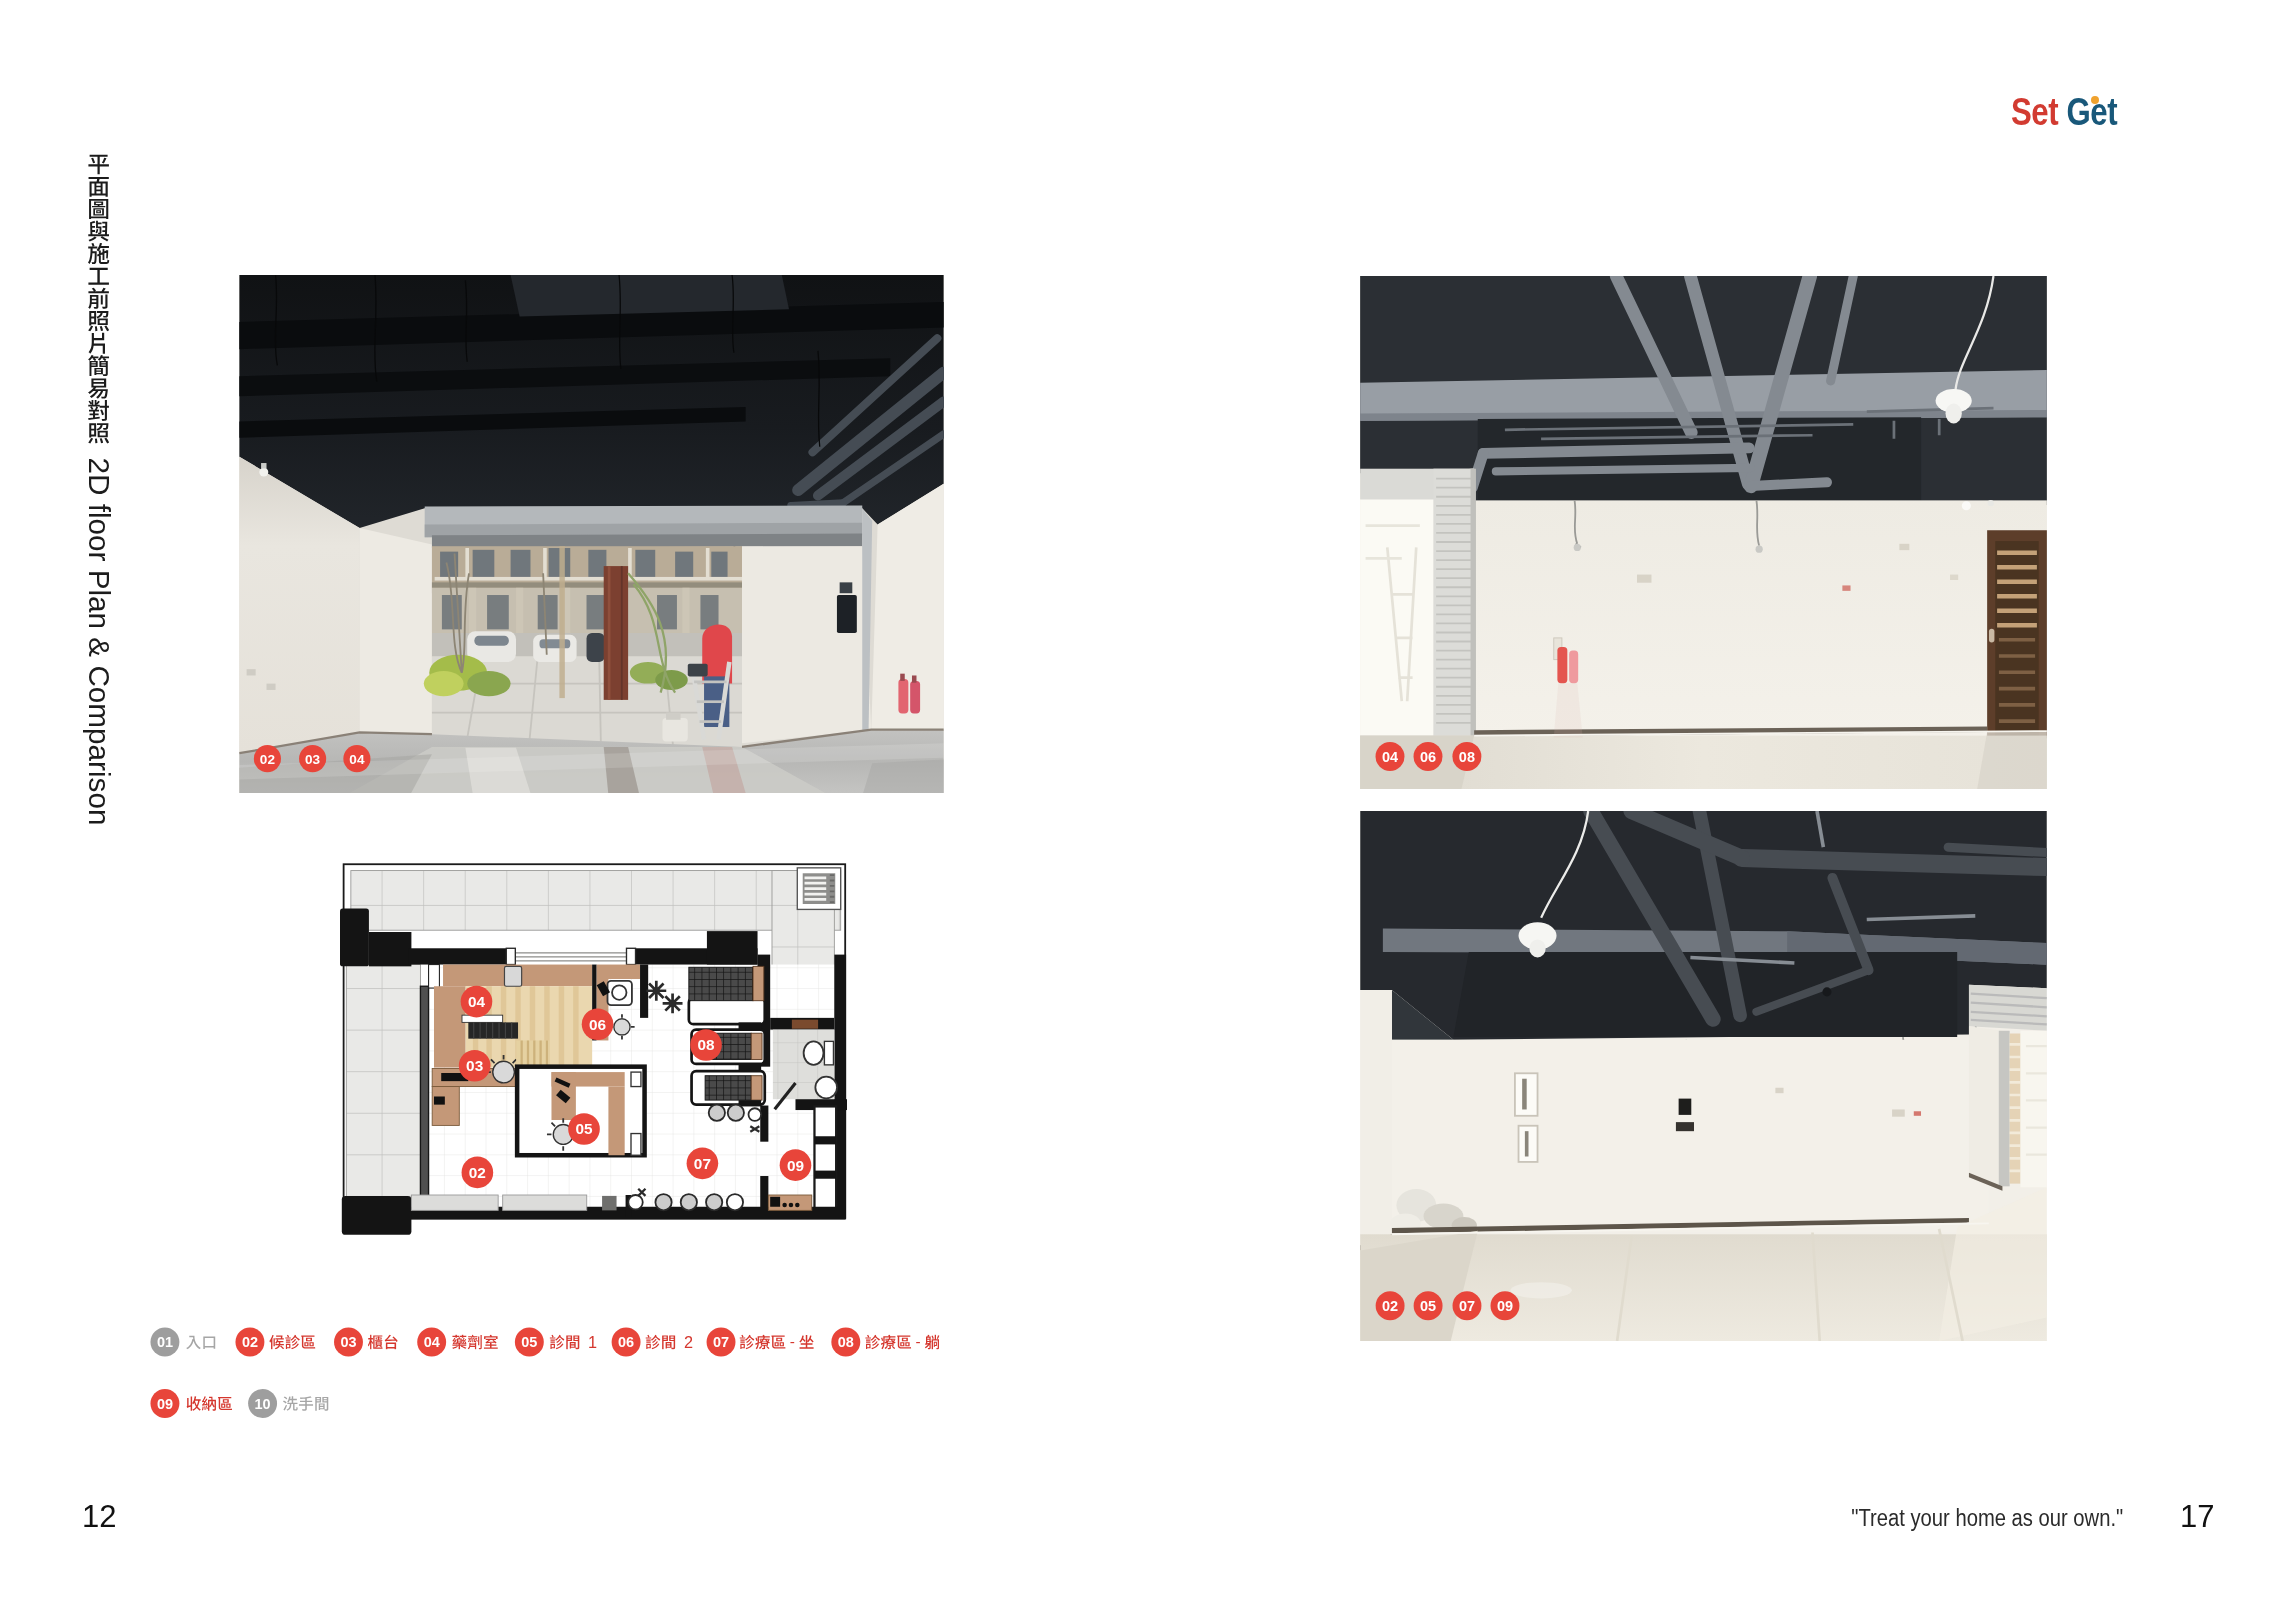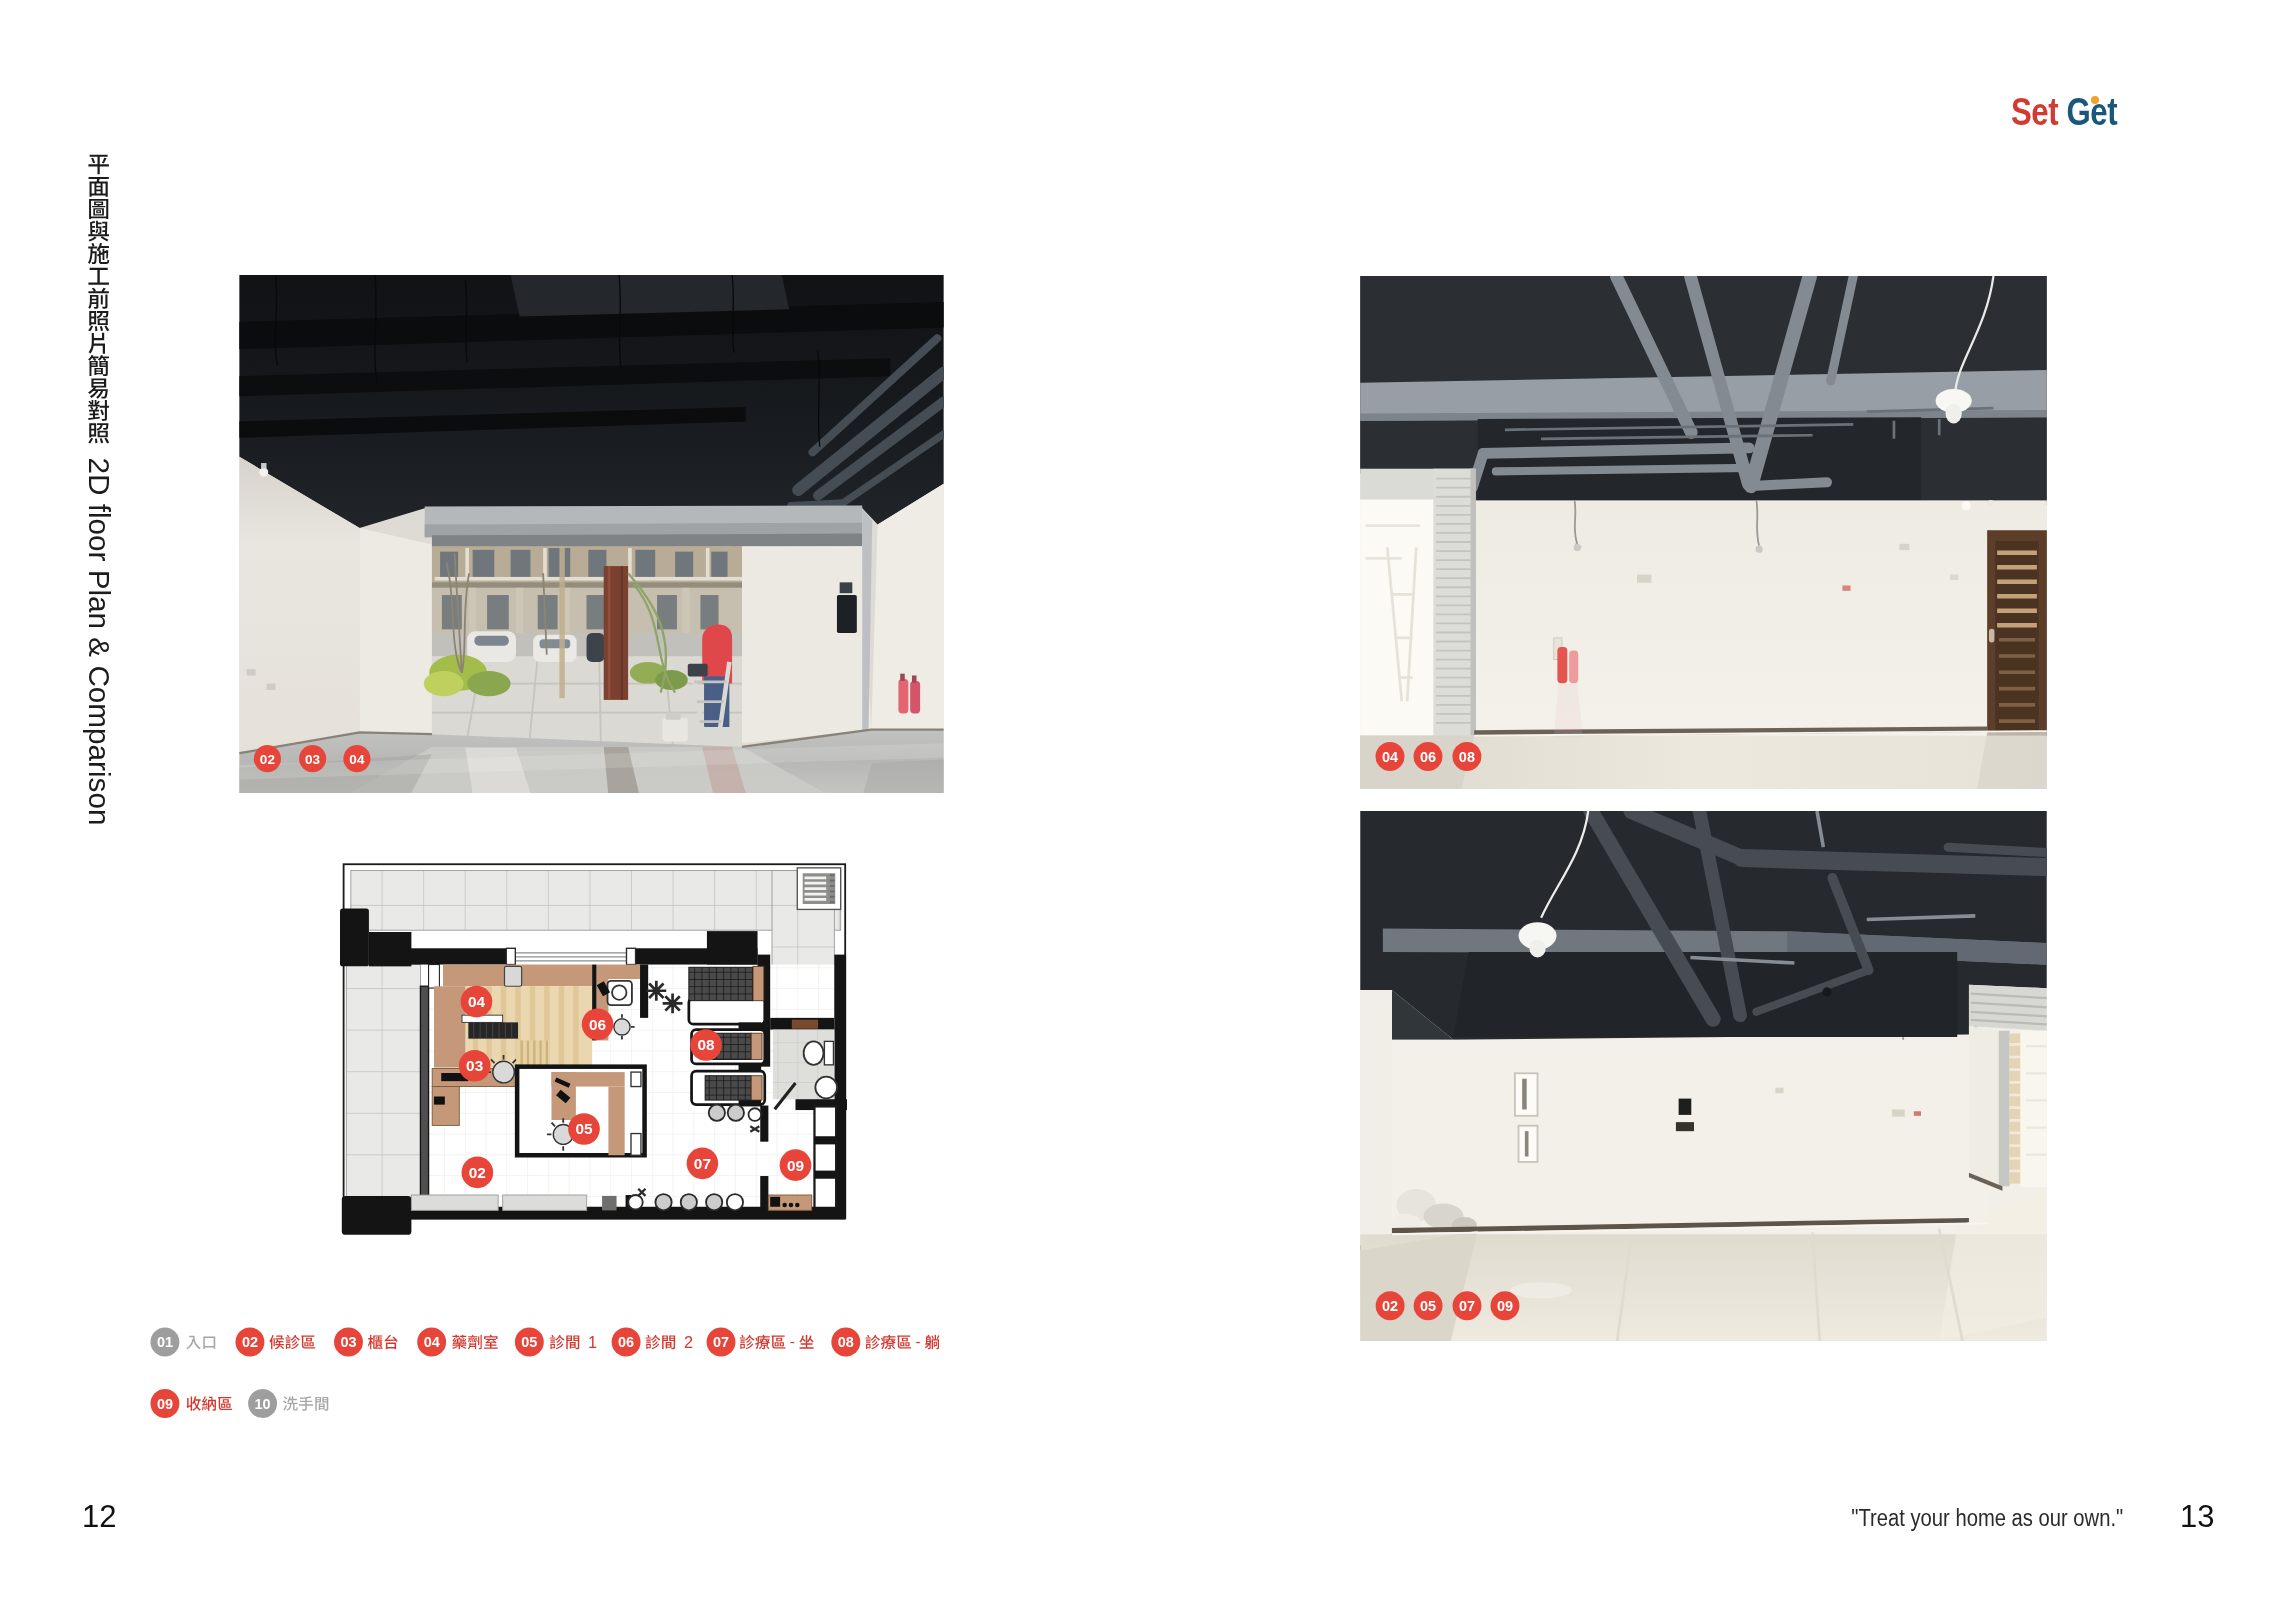--- a/index.html
+++ b/index.html
@@ -115,21 +115,21 @@
     <use href="#z5c0d" x="17" y="290.1" width="25.2" height="25.2" fill="#1c1c1c"></use>
     <use href="#z7167" x="17" y="315.0" width="25.2" height="25.2" fill="#1c1c1c"></use>
     <text transform="translate(19,355) rotate(90)" font-family="Liberation Sans, sans-serif" font-size="33" fill="#1c1c1c">2D floor Plan &amp; Comparison</text>
   </svg>
 
 <div class="abs" style="left:2011px;top:91px;width:145px;font-size:38px;font-weight:bold;letter-spacing:-0.5px;transform:scaleX(0.82);transform-origin:0 0;white-space:nowrap"><span style="color:#d23b31">Set</span> <span style="color:#19587a">Get</span></div>
 <div class="abs" style="left:2091px;top:96px;width:8.1px;height:8.1px;border-radius:50%;background:#f0a22e"></div>
 
 <div class="abs" style="left:82px;top:1499px;font-size:31px;color:#111">12</div>
 
-<div class="abs" style="left:2180px;top:1499px;font-size:31px;color:#111">13</div>
+<div class="abs" style="left:2180px;top:1499px;font-size:31px;color:#111">17</div>
 
 <div class="abs" style="right:153px;top:1505px;font-size:23.5px;color:#2b2b2b;transform:scaleX(0.86);transform-origin:100% 0;white-space:nowrap">"Treat your home as our own."</div>
 
 <svg class="abs" style="left:136px;top:1312px" width="859" height="127" viewBox="150 1450 950 140">
     <circle cx="182" cy="1483" r="16" fill="#9e9e9e"></circle>
     <text x="182" y="1488.6" font-family="Liberation Sans, sans-serif" font-size="16" font-weight="bold" fill="#fff" text-anchor="middle">01</text>
     <use href="#z5165" x="205.0" y="1474.4" width="17.2" height="17.2" fill="#a6a6a6"></use>
     <use href="#z53e3" x="222.4" y="1474.4" width="17.2" height="17.2" fill="#a6a6a6"></use>
     <circle cx="276" cy="1483" r="16" fill="#e8453a"></circle>
     <text x="276" y="1488.6" font-family="Liberation Sans, sans-serif" font-size="16" font-weight="bold" fill="#fff" text-anchor="middle">02</text>

